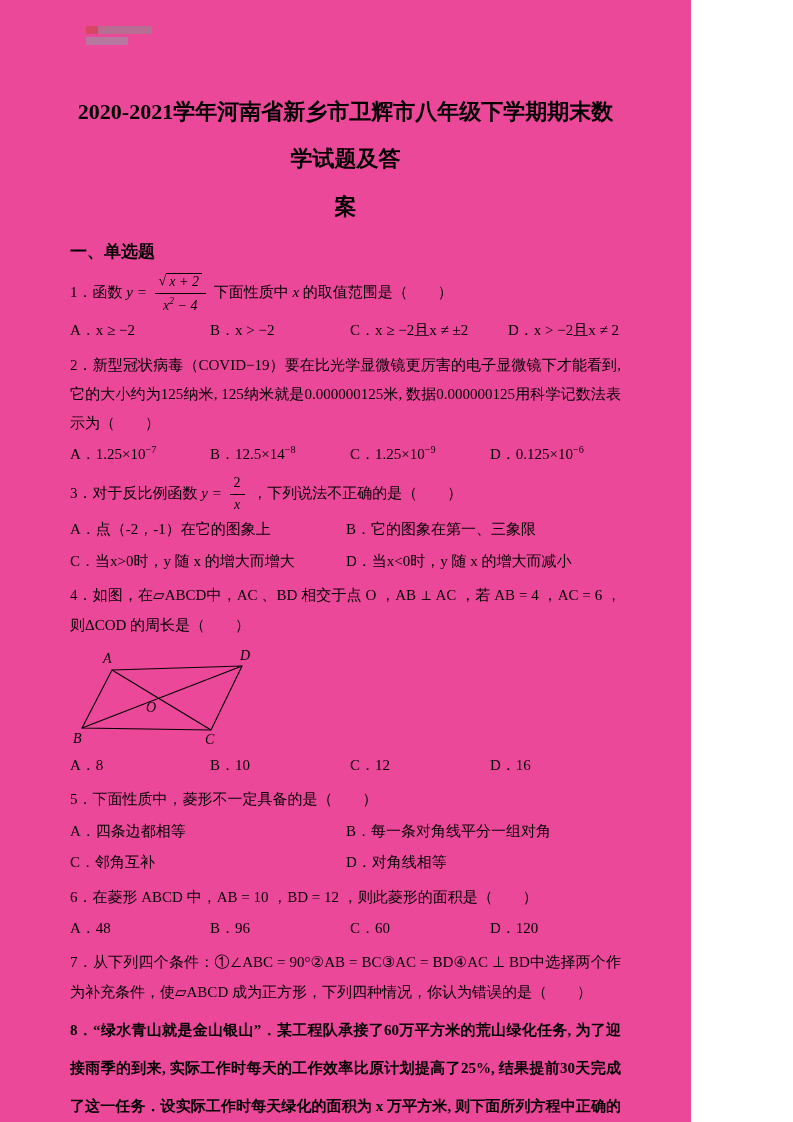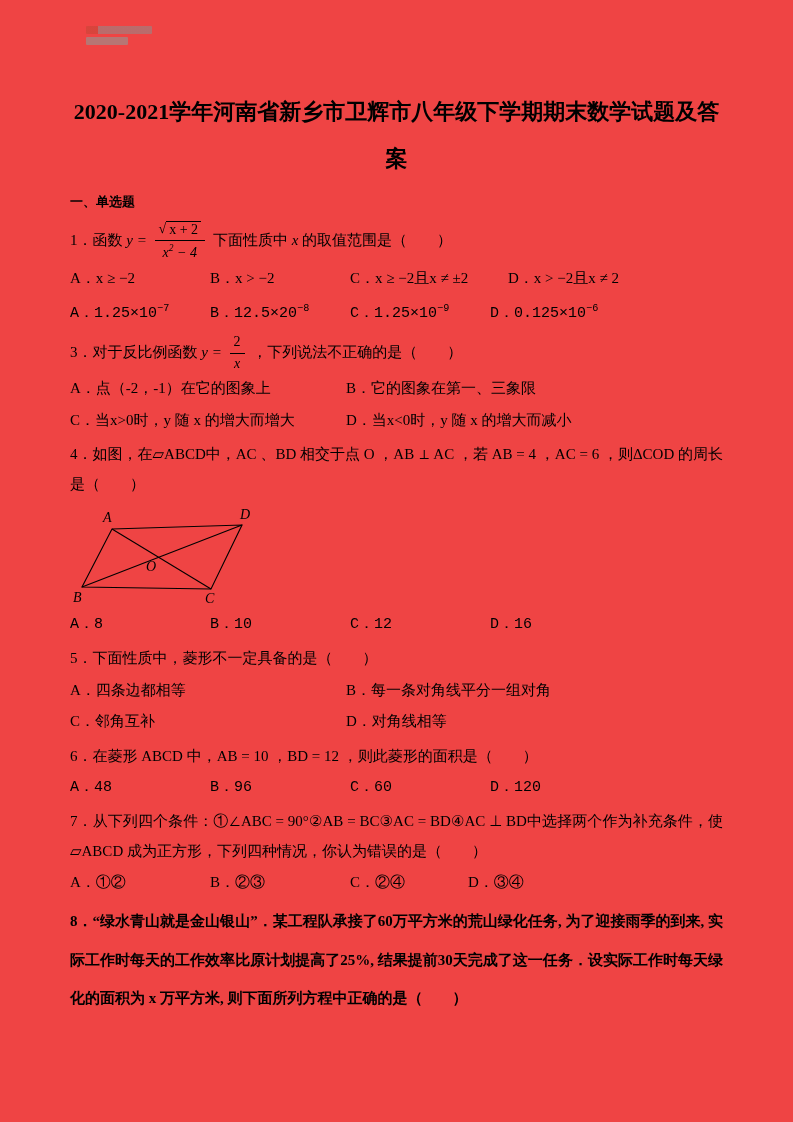--- a/index.html
+++ b/index.html
@@ -4,60 +4,60 @@
 <style>
   * { margin:0; padding:0; box-sizing:border-box; }
   html,body { background:#ffffff; }
   body {
     width:793px; height:1122px;
     font-family:"Liberation Serif", serif;
     color:#000;
   }
   .page {
     position:relative;
-    width:793px; height:1122px;
+    width:691px; height:1122px;
     padding:88px 70px 40px 70px;
     overflow:hidden;
-    background:#ef4444;
+    background:#ec4899;
   }
   
   .corner-watermark { position:absolute; top:26px; left:86px; }
   .wm-line { display:block; height:8px; margin-bottom:3px; border-radius:1px; }
   .wm-line1 { width:66px; background:linear-gradient(90deg,#c44536 0 12px,#8d8d8d 12px); opacity:.55; }
   .wm-line2 { width:42px; background:#7fa8a4; opacity:.5; }
 
   .title {
     text-align:center;
     font-size:22px;
     font-weight:bold;
     line-height:2.15;
     margin-bottom:10px;
   }
-  .section-head { font-weight:bold; font-size:13px; margin:8px 0 10px; }
+  .section-head { font-weight:bold; font-size:17px; margin:8px 0 10px; }
 
   .question { font-size:15px; margin-bottom:4px; }
   .stem { line-height:1.95; text-align:justify; }
   .math { font-style:italic; }
   .upright { font-style:normal; }
 
   .frac {
     display:inline-flex; flex-direction:column; align-items:center;
     vertical-align:middle; margin:0 4px; line-height:1.2; font-size:14px;
   }
   .frac .num { border-bottom:1px solid #000; padding:0 4px 2px; }
   .frac .den { padding:2px 4px 0; }
   .sqrt { display:inline-flex; align-items:flex-start; }
   .sqrt .rad { font-style:normal; }
-  .sqrt .radicand { border-top:1px solid #000; padding:0 3px; }
+  .sqrt .radicand { border-top:1px solid #000; padding:0 3px; font-style:italic; }
 
   sup { font-size:0.68em; }
 
   .options { display:grid; line-height:2.1; margin:1px 0 3px; }
   .options-4  { grid-template-columns:140px 140px 158px 1fr; }
-  .options-4b { grid-template-columns:140px 140px 140px 1fr;font-family:Liberation Mono, monospace; }
+  .options-4b { grid-template-columns:140px 140px 140px 1fr; }
   .options-4c { grid-template-columns:140px 140px 118px 1fr; }
   .options-2  { grid-template-columns:276px 1fr;font-family:Liberation Serif, serif; }
   .opt { white-space:nowrap; }
 
   .figure { margin:8px 0 2px 2px; }
   .figure svg { display:block; }
   .fig-label { font-family:"Liberation Serif", serif; font-style:italic; font-size:14px; }
 
   .q8 .stem { line-height:2.55;font-weight:bold; }
 </style>
@@ -94,23 +94,24 @@
     </div>
     <div class="options options-4">
       <span class="opt">A．x ≥ −2</span>
       <span class="opt">B．x &gt; −2</span>
       <span class="opt">C．x ≥ −2且x ≠ ±2</span>
       <span class="opt">D．x &gt; −2且x ≠ 2</span>
     </div>
   </div>
 
   <div class="question">
+    <div class="stem">2．新型冠状病毒（COVID−19）要在比光学显微镜更厉害的电子显微镜下才能看到, 它的大小约为125纳米, 125纳米就是0.000000125米, 数据0.000000125用科学记数法表示为（　　）</div>
     <div class="options options-4b">
       <span class="opt"><span>A．1.25×10</span><sup>−7</sup></span>
-      <span class="opt"><span>B．12.5×20</span><sup>−8</sup></span>
+      <span class="opt"><span>B．12.5×14</span><sup>−8</sup></span>
       <span class="opt"><span>C．1.25×10</span><sup>−9</sup></span>
       <span class="opt"><span>D．0.125×10</span><sup>−6</sup></span>
     </div>
   </div>
 
   <div class="question">
     <div class="stem">
       <span>3．对于反比例函数 </span><span class="math">y =</span>
       <span class="frac">
         <span class="num upright">2</span>
@@ -165,25 +166,19 @@
     <div class="options options-4b">
       <span class="opt">A．48</span>
       <span class="opt">B．96</span>
       <span class="opt">C．60</span>
       <span class="opt">D．120</span>
     </div>
   </div>
 
   <div class="question">
     <div class="stem">7．从下列四个条件：①∠ABC = 90°②AB = BC③AC = BD④AC ⊥ BD中选择两个作为补充条件，使▱ABCD 成为正方形，下列四种情况，你认为错误的是（　　）</div>
-    <div class="options options-4c">
-      <span class="opt">A．①②</span>
-      <span class="opt">B．②③</span>
-      <span class="opt">C．②④</span>
-      <span class="opt">D．③④</span>
-    </div>
   </div>
 
   <div class="question q8">
     <div class="stem">8．“绿水青山就是金山银山”．某工程队承接了60万平方米的荒山绿化任务, 为了迎接雨季的到来, 实际工作时每天的工作效率比原计划提高了25%, 结果提前30天完成了这一任务．设实际工作时每天绿化的面积为 x 万平方米, 则下面所列方程中正确的是（　　）</div>
   </div>
 
 </div>
 
 </body></html>

